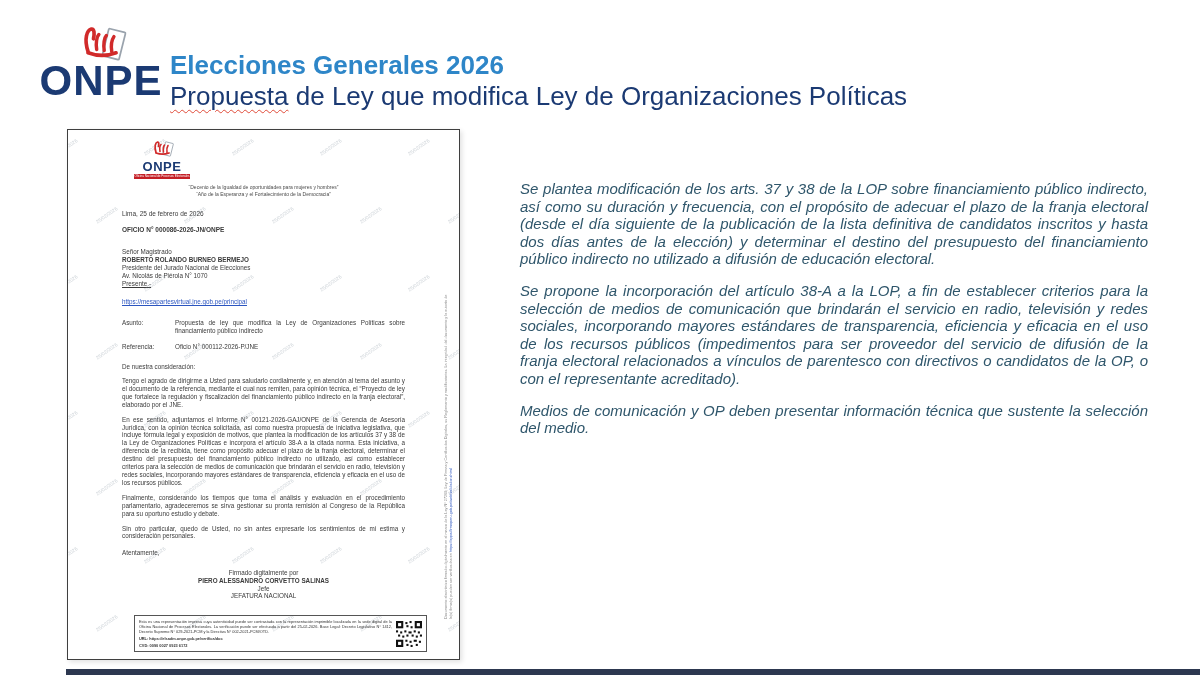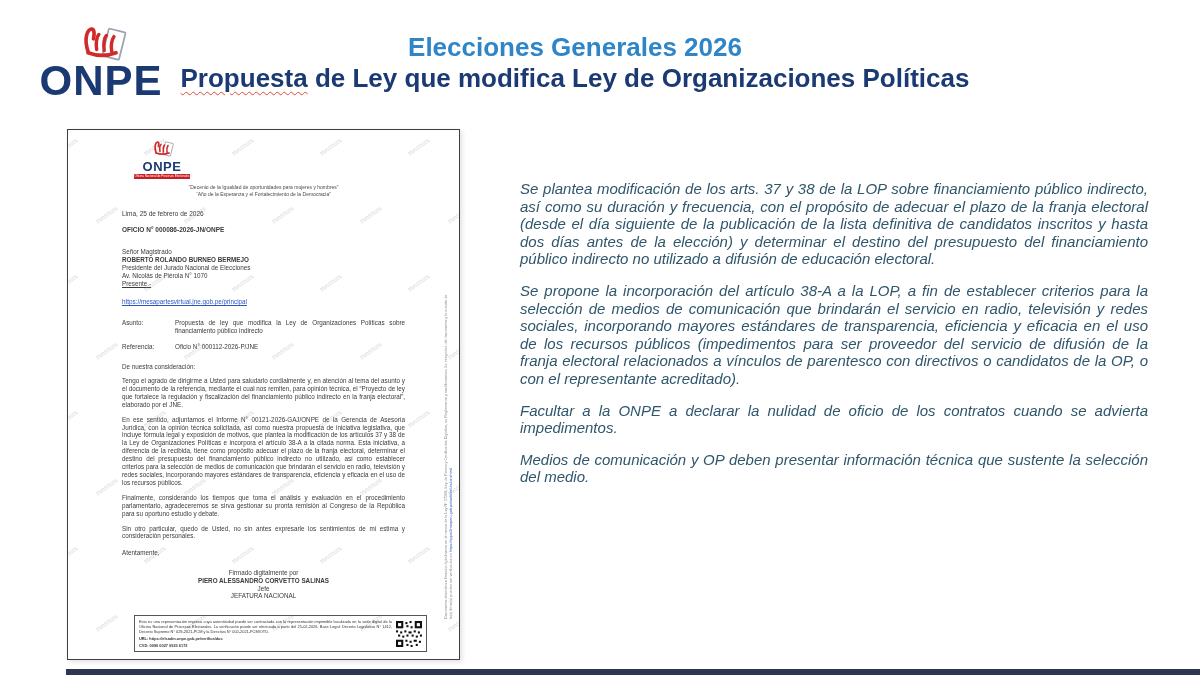--- a/index.html
+++ b/index.html
@@ -9,23 +9,23 @@
     background:#ffffff;
     position:relative;
     overflow:hidden;
   }
   .slide { position:absolute; inset:0; background:#ffffff; }
 
   
   .brand { position:absolute; left:36px; top:22px; width:130px; text-align:center; }
   .brand svg { display:block; margin:0 auto; }
   .brand-text { font-size:42px; font-weight:bold; color:#1b3a73; letter-spacing:1px; line-height:38px; }
-  .head-center { position:absolute; left:170px; top:32px; width:810px; text-align:center; }
+  .head-center { position:absolute; left:170px; top:50px; width:810px; text-align:left; }
   .head-title { font-size:26px; font-weight:600; color:#2e86c8; line-height:30px; }
-  .head-sub { font-size:26px; font-weight:bold; color:#1b3a73; line-height:32px; }
+  .head-sub { font-size:26px; font-weight:normal; color:#1b3a73; line-height:32px; }
   .wavy { text-decoration:underline; text-decoration-style:wavy; text-decoration-color:#e04b3a; text-decoration-thickness:1px; text-underline-offset:4px; }
   .website { position:absolute; right:58px; top:48px; font-size:21px; font-weight:bold; color:#1b3a73; }
 
   
   .bottom-bar { position:absolute; left:66px; right:0; bottom:0; height:6px; background:#2d3850; }
 
   
   .letter {
     position:absolute; left:67px; top:129px; width:393px; height:531px;
     background:#ffffff; border:1px solid #3f3f3f;
@@ -254,18 +254,17 @@
     </div>
 
     <div class="side-note">
       <span>Documento electrónico firmado digitalmente en el marco de la Ley N° 27269, Ley de Firmas y Certificados Digitales, su Reglamento y modificatorias. La integridad del documento y la autoría de la(s) firma(s) pueden ser verificadas en </span><span class="lnk">https://apps.firmaperu.gob.pe/web/validador.xhtml</span>
     </div>
   </div>
 
   <div class="summary">
     <p>Se plantea modificación de los arts. 37 y 38 de la LOP sobre financiamiento público indirecto, así como su duración y frecuencia, con el propósito de adecuar el plazo de la franja electoral (desde el día siguiente de la publicación de la lista definitiva de candidatos inscritos y hasta dos días antes de la elección) y determinar el destino del presupuesto del financiamiento público indirecto no utilizado a difusión de educación electoral.</p>
     <p>Se propone la incorporación del artículo 38-A a la LOP, a fin de establecer criterios para la selección de medios de comunicación que brindarán el servicio en radio, televisión y redes sociales, incorporando mayores estándares de transparencia, eficiencia y eficacia en el uso de los recursos públicos (impedimentos para ser proveedor del servicio de difusión de la franja electoral relacionados a vínculos de parentesco con directivos o candidatos de la OP, o con el representante acreditado).</p>
-    <p>Facultar a la ONPE a declarar la nulidad de oficio de los contratos cuando se advierta impedimentos.</p>
     <p>Medios de comunicación y OP deben presentar información técnica que sustente la selección del medio.</p>
   </div>
 
   <div class="bottom-bar"></div>
 </div>
 
 </body></html>

